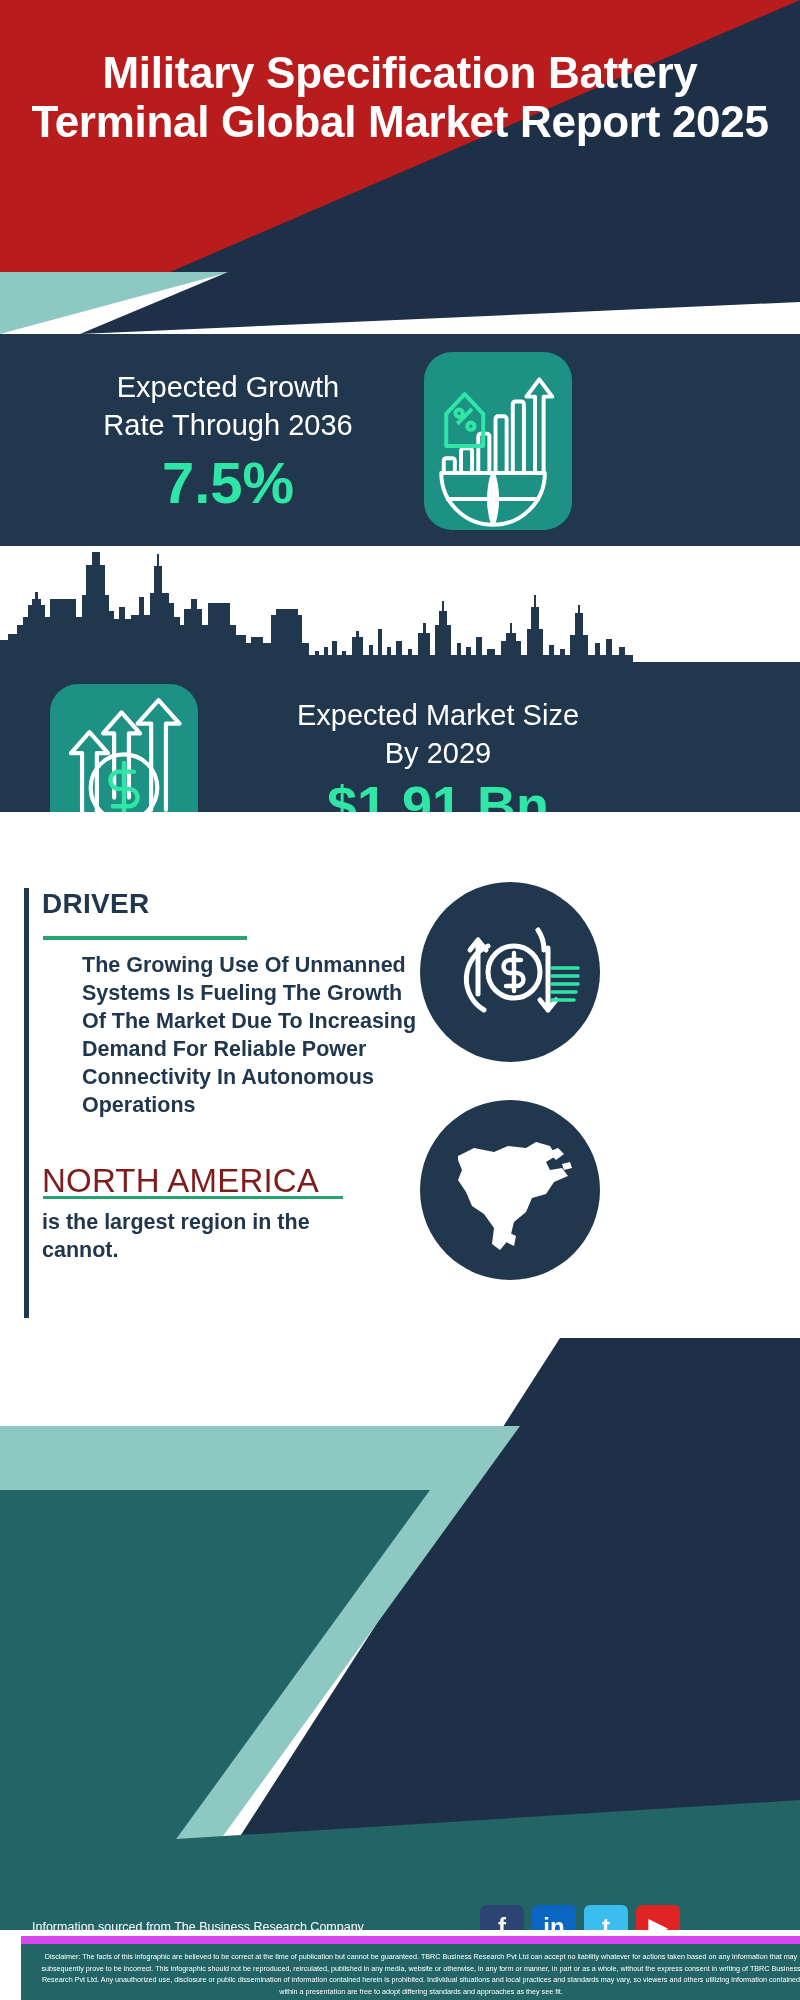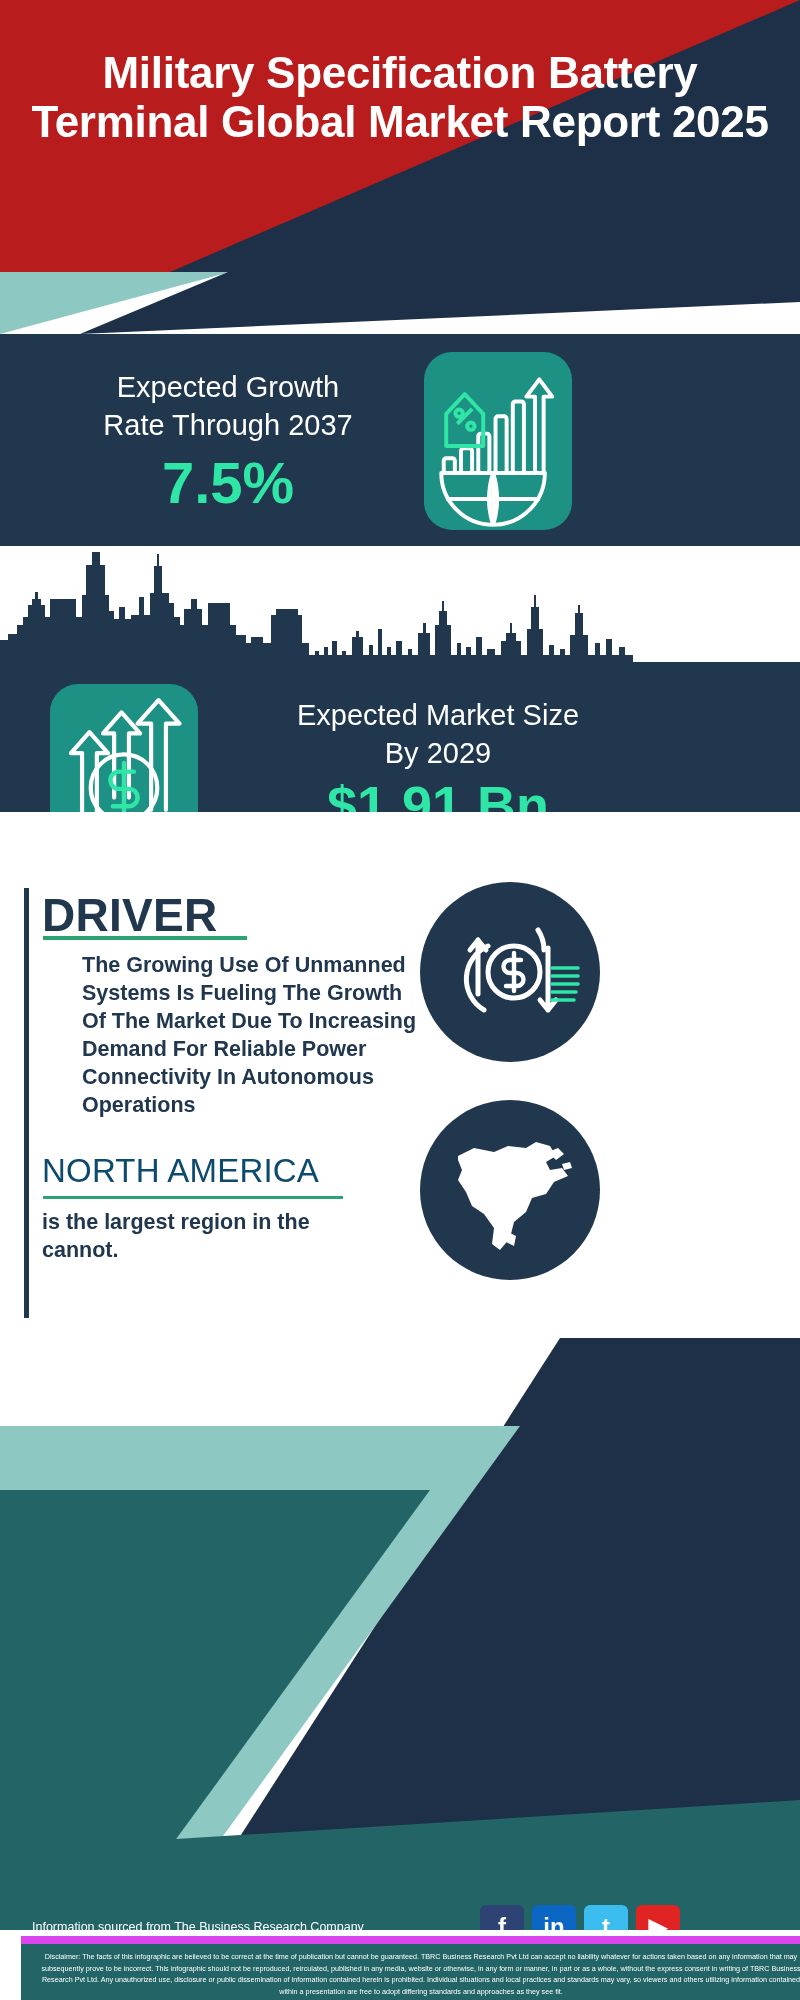--- a/index.html
+++ b/index.html
@@ -75,32 +75,32 @@
 
   
   .content {
     position:absolute; left:0; top:860px; width:800px; height:470px; background:#ffffff;
   }
   .accent-bar {
     position:absolute; left:24px; top:28px; width:5px; height:430px; background:#21374e;
   }
   .driver-title {
     position:absolute; left:42px; top:28px;
-    font-size:46px; font-weight:bold; color:#21374e; letter-spacing:0.3px;
+    font-size:28px; font-weight:bold; color:#21374e; letter-spacing:0.3px;
   }
   .driver-rule {
     position:absolute; left:43px; top:76px; width:204px; height:4px; background:#2aa271;
   }
   .driver-body {
     position:absolute; left:42px; top:92px; width:350px;
     font-size:21.5px; font-weight:bold; color:#21374e; line-height:1.30;margin-left:40px;
   }
   .region-title {
-    position:absolute; left:42px; top:292px;
-    font-size:33px; color:#0c4a6e; letter-spacing:0.2px;
+    position:absolute; left:42px; top:302px;
+    font-size:33px; color:#7f1d1d; letter-spacing:0.2px;
   }
   .region-rule {
     position:absolute; left:43px; top:336px; width:300px; height:3px; background:#2aa271;
   }
   .region-body {
     position:absolute; left:42px; top:348px; width:330px;
     font-size:21.5px; font-weight:bold; color:#21374e; line-height:1.32;
   }
   .circle-icon {
     position:absolute; background:#21374e; border-radius:50%;
@@ -150,21 +150,21 @@
 
   <svg class="wedge-left" viewBox="0 0 800 62" preserveAspectRatio="none">
     <polygon points="0,0 230,0 0,62" fill="#8ec8c3"></polygon>
     <polygon points="230,0 800,0 800,38 100,62 0,62" fill="#ffffff" opacity="0"></polygon>
     <polygon points="228,0 800,0 800,30 80,62 228,0" fill="#1d3047"></polygon>
   </svg>
 
   <div class="growth">
     <div class="growth-text">
       <div class="growth-label">Expected Growth</div>
-      <div class="growth-label">Rate Through 2037</div>
+      <div class="growth-label">Rate Through 2036</div>
       <div class="growth-value">7.5%</div>
     </div>
 
     <div class="icon-tile icon-growth">
       <svg viewBox="0 0 120 140" width="148" height="178">
         <g fill="none" stroke="#ffffff" stroke-width="3.2" stroke-linejoin="round">
           <rect x="16" y="84" width="9" height="12" rx="2"></rect>
           <rect x="30" y="76" width="9" height="20" rx="2"></rect>
           <rect x="44" y="64" width="9" height="32" rx="2"></rect>
           <rect x="58" y="50" width="9" height="46" rx="2"></rect>

